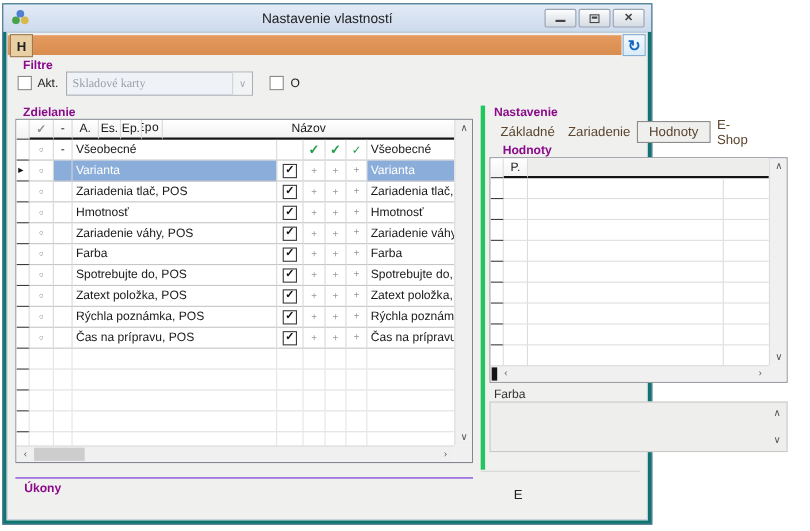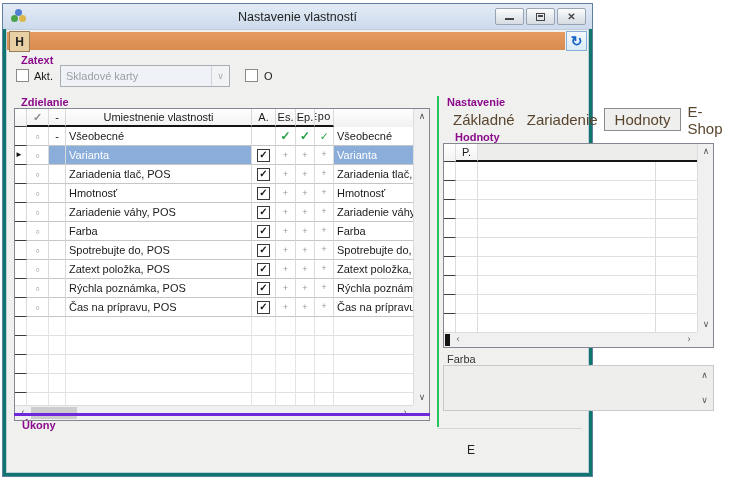--- a/index.html
+++ b/index.html
@@ -34,21 +34,21 @@
   .refresh-icon{color:#1565c0;font-size:14px;font-weight:bold;line-height:18px;}
   
   .grouplabel{position:absolute;font-weight:bold;color:#8b0a8b;}
   
   .filters{position:absolute;left:0;top:24px;right:0;height:38px;}
   .cb{display:inline-block;width:13px;height:13px;border:1px solid #8a8a8a;background:#fff;vertical-align:middle;}
   .akt-cb{position:absolute;left:9px;top:15px;}
   .akt-lb{position:absolute;left:27px;top:16px;}
   .combo{position:absolute;left:53px;top:11px;width:170px;height:22px;border:1px solid #abadb3;
     background:#eff2f7;display:flex;align-items:center;}
-  .combo-text{flex:1;padding-left:5px;color:#9b9fa6;white-space:nowrap;overflow:hidden;}
+  .combo-text{flex:1;padding-left:5px;color:#9b9fa6;white-space:nowrap;overflow:hidden;font-family:Liberation Serif, serif;}
   .combo-btn{width:18px;height:100%;border-left:1px solid #d0d3d8;background:#f2f3f5;color:#a8adb5;
     display:flex;align-items:center;justify-content:center;font-size:9px;}
   .o-cb{position:absolute;left:238px;top:15px;}
   .o-lb{position:absolute;left:257px;top:16px;}
   
   .lbl-vlastnosti{left:14px;top:66px;}
   .ltable{position:absolute;left:7px;top:78px;width:416px;height:313px;border:1px solid #828790;background:#fff;}
   .lgrid{position:absolute;left:0;top:0;right:16px;bottom:15px;overflow:hidden;background:#fff;}
   .lrow{display:flex;height:19px;}
   .lrow>div{border-right:1px solid #d9d9d9;border-bottom:1px solid #c6c6c6;display:flex;align-items:center;overflow:hidden;white-space:nowrap;}
@@ -79,27 +79,27 @@
   .hscroll{position:absolute;left:0;right:16px;bottom:0;height:15px;background:#f0f0f0;border-top:1px solid #dcdcdc;}
   .corner{position:absolute;right:0;bottom:0;width:16px;height:15px;background:#f0f0f0;}
   .sb-arrow{position:absolute;color:#555;font-size:9px;line-height:1;text-align:center;width:16px;}
   .sb-up{top:3px;left:0;}
   .sb-down{bottom:3px;left:0;}
   .sb-left{left:3px;top:2px;width:10px;}
   .sb-right{right:3px;top:2px;width:10px;}
   .sb-thumb{position:absolute;left:16px;top:1px;bottom:1px;width:46px;background:#cdcdcd;}
   .sb-blackbar{position:absolute;left:1px;top:1px;bottom:1px;width:5px;background:#141414;}
   
-  .actions{position:absolute;left:7px;top:383px;width:416px;bottom:2px;border-top:3px solid #6d28d9;text-decoration:underline;}
+  .actions{position:absolute;left:7px;top:404px;width:416px;bottom:2px;border-top:1px solid #6d28d9;text-decoration:underline;}
   .lbl-ukony{left:8px;top:3px;position:absolute;}
   
-  .rpanel{position:absolute;left:430px;top:66px;right:6px;bottom:45px;border-left:2px solid #22c55e;text-decoration:underline;}
+  .rpanel{position:absolute;left:430px;top:66px;right:6px;bottom:45px;border-left:4px solid #22c55e;text-decoration:underline;}
   .lbl-nastavenie{left:8px;top:0;}
   .tabs{position:absolute;left:8px;top:13px;right:14px;height:21px;display:flex;justify-content:space-between;align-items:center;}
-  .tab{color:#5a452e;font-size:15px;padding:2px 6px;cursor:default;}
+  .tab{color:#5a452e;font-size:12px;padding:2px 6px;cursor:default;}
   .tab.selected{border:1px solid #8c8c8c;background:#efefee;padding:2px 10px;}
   .lbl-hodnoty{left:16px;top:35px;}
   .rtable{position:absolute;left:4px;top:47px;width:271px;height:205px;border:1px solid #828790;background:#fff;}
   .rgrid{position:absolute;left:0;top:0;right:16px;bottom:15px;overflow:hidden;background:#fff;}
   .rrow{display:flex;height:19px;}
   .rrow>div{border-right:1px solid #dcdcdc;border-bottom:1px solid #dfdfdf;display:flex;align-items:center;overflow:hidden;}
   .rheader{height:18px;background:linear-gradient(#ffffff,#f2f2f2);}
   .rheader>div{border-bottom:2px solid #141414;justify-content:center;}
   .r-ind{width:12px;border-bottom:1px solid #3c3c3c !important;}
   .r-p{width:22px;justify-content:center;}
@@ -143,43 +143,43 @@
     </span>
   </div>
 
   <div class="client">
 
     <div class="obar"></div>
     <button class="hbtn">H</button>
     <button class="refreshbtn"><span class="refresh-icon">↻</span></button>
 
     <div class="filters">
-      <div class="grouplabel" style="left:14px;top:0;">Zatext</div>
+      <div class="grouplabel" style="left:14px;top:0;">Filtre</div>
       <span class="cb akt-cb"></span>
       <span class="akt-lb">Akt.</span>
       <div class="combo">
         <span class="combo-text">Skladové karty</span>
         <span class="combo-btn">∨</span>
       </div>
       <span class="cb o-cb"></span>
       <span class="o-lb">O</span>
     </div>
 
     <div class="grouplabel lbl-vlastnosti">Zdielanie</div>
     <div class="ltable">
       <div class="lgrid">
         <div class="lrow lheader">
           <div class="c-ind"></div>
           <div class="c-chk hdr-check">✓</div>
           <div class="c-min">-</div>
-          <div class="c-place">Umiestnenie vlastnosti</div>
           <div class="c-a">A.</div>
           <div class="c-es">Es.</div>
           <div class="c-ep">Ep.</div>
           <div class="c-epo">Epo.</div>
+          <div class="c-name">Názov</div>
         </div>
         <div id="prop-rows">
             <div class="lrow">
               <div class="c-ind"></div>
               <div class="c-chk">
                 <span class="circ">○</span>
               </div>
               <div class="c-min">-</div>
               <div class="c-place">Všeobecné</div>
               <div class="c-a"></div>

